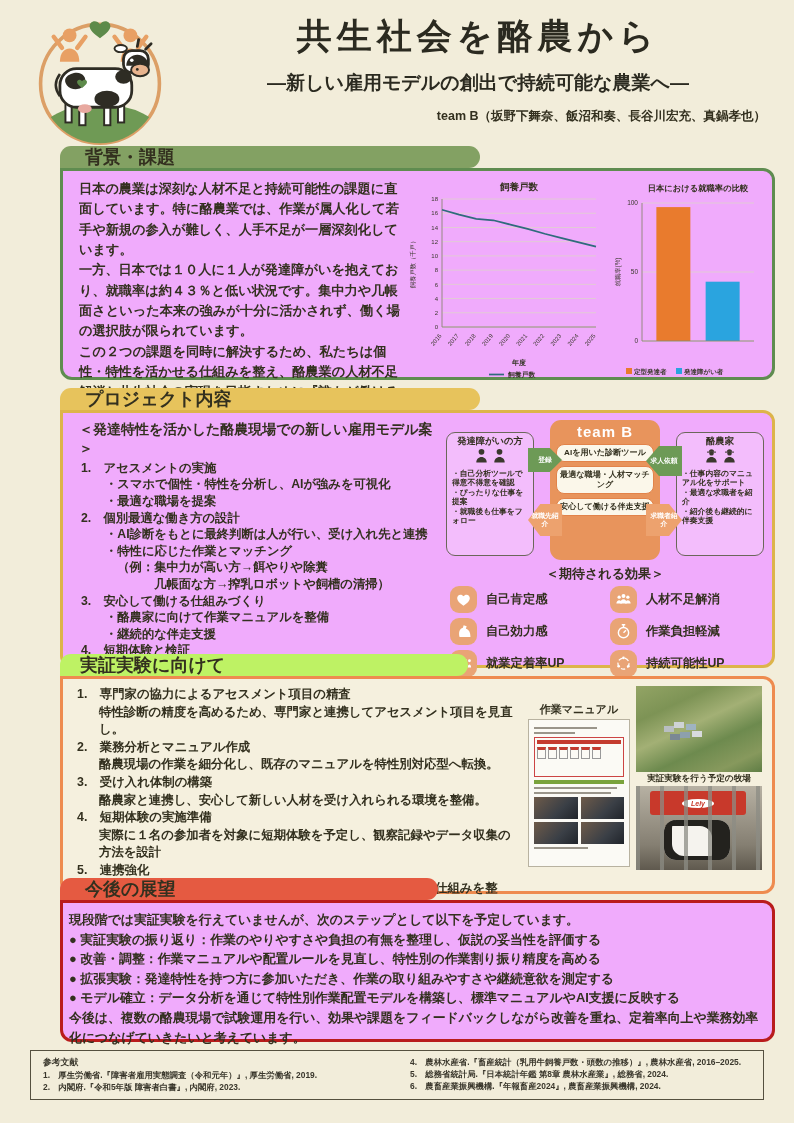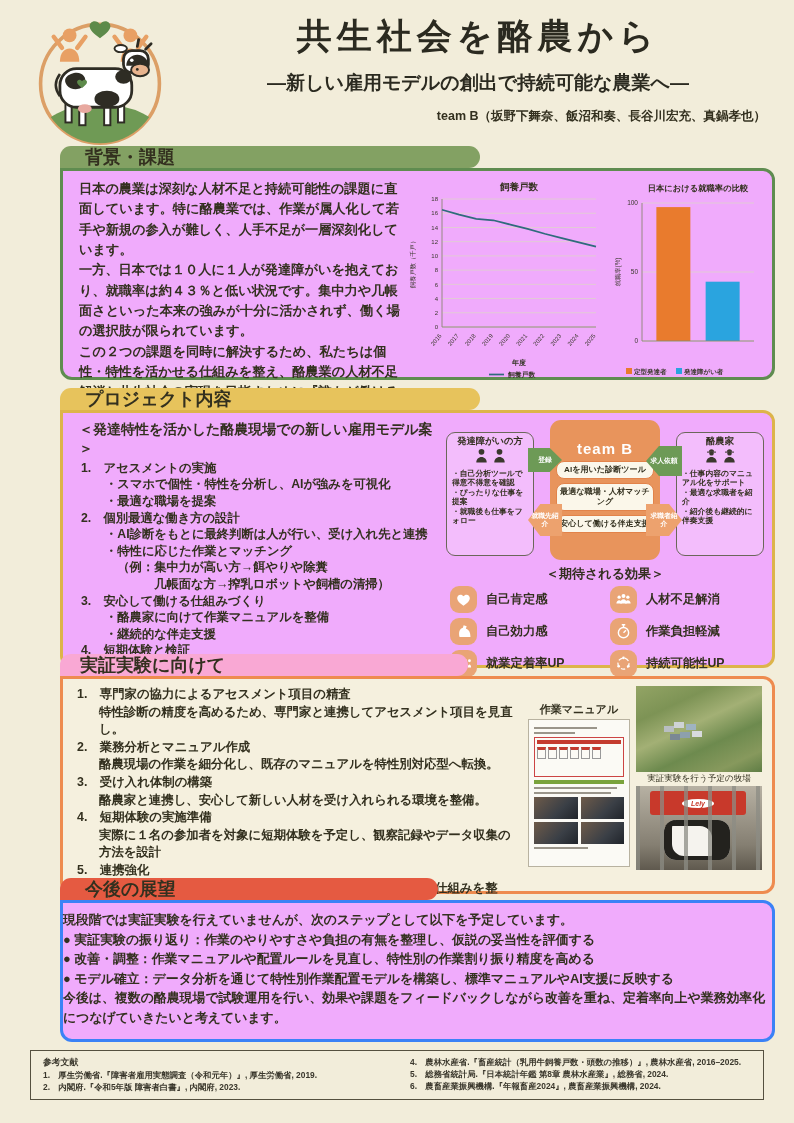--- a/index.html
+++ b/index.html
@@ -26,43 +26,43 @@
   .box{
     margin:0 19px 0 60px;border-radius:0 12px 12px 12px;
     background:#f0abfc;position:relative;z-index:1;
   }
   .sec-bg .tab{background:#83a163;width:420px;}
   .sec-bg .box{border:3px solid #5f8c50;height:212px;display:flex;padding:8px 8px 4px 16px;}
   .sec-prj{margin-top:8px;}
   .sec-prj .tab{background:#e7c35c;width:420px;}
   .sec-prj .box{border:3px solid #ddb44a;height:258px;display:flex;gap:10px;padding:7px 8px 4px 16px;}
   .sec-exp{margin-top:-14px;position:relative;z-index:4;}
-  .sec-exp .tab{background:#f9a8d4;width:408px;padding-left:20px;}
+  .sec-exp .tab{background:#bef264;width:408px;padding-left:20px;}
   .sec-exp .box{border:3px solid #ee8b4f;height:218px;display:flex;gap:8px;padding:7px 10px 5px 14px;background:#f5f0de;}
   .sec-out{margin-top:-16px;position:relative;z-index:5;}
   .sec-out .tab{background:#e55a41;width:378px;}
-  .sec-out .box{border:3px solid #3b82f6;height:142px;padding:7px 0;}
+  .sec-out .box{border:3px solid #b91c1c;height:142px;padding:7px 6px;}
   
   .bg-text{width:352px;font-size:13.2px;font-weight:bold;line-height:1.54;}
   .bg-text p{margin:0;}
   .charts{display:flex;flex:1;}
   .chart{flex:0 0 auto;}
   
   .prj-left{width:368px;font-size:12.3px;font-weight:bold;line-height:1.35;}
   .prj-head{font-size:14px;margin-bottom:2px;}
   .pi-t{padding-left:2px;}
   .pi-line{padding-left:26px;white-space:pre-wrap;}
   .prj-right{width:322px;}
   .diagram{position:relative;width:318px;height:142px;}
   .d-box{position:absolute;top:12px;width:88px;height:124px;border:1.5px solid #6b675a;
          border-radius:9px;padding:3px 5px;font-size:7.8px;font-weight:bold;line-height:1.22;background:rgba(255,255,255,.22);font-family:Liberation Mono, monospace;}
   .d-box.dl{left:0;} .d-box.dr{right:0;}
   .d-title{font-size:9.3px;text-align:center;}
   .d-icons{display:flex;justify-content:center;gap:5px;margin:1px 0 2px;}
-  .d-team{position:absolute;left:104px;top:0;width:110px;height:140px;background:#e8945c;border-radius:11px;padding:20px 6px;}
+  .d-team{position:absolute;left:104px;top:0;width:110px;height:140px;background:#e8945c;border-radius:11px;padding:3px 6px;}
   .d-team-title{color:#fff;font-size:15px;font-weight:bold;text-align:center;letter-spacing:1px;}
   .d-sub{background:#fbf7ea;border:1.5px solid #e2834a;border-radius:8px;font-size:8.1px;font-weight:bold;
          text-align:center;padding:3px 2px;margin-top:4px;color:#33301f;line-height:1.25;}
   .arrow{position:absolute;color:#fff;font-size:6.8px;font-weight:bold;display:flex;align-items:center;
          justify-content:center;text-align:center;line-height:1.15;z-index:2;padding:0 3px;}
   .arrow.r{clip-path:polygon(0 0,64% 0,100% 50%,64% 100%,0 100%);}
   .arrow.l{clip-path:polygon(100% 0,36% 0,0 50%,36% 100%,100% 100%);}
   .a-green{background:#6d9a56;} .a-orange{background:#eda26e;}
   .a-reg{left:82px;top:28px;width:34px;height:24px;}
   .a-place{left:82px;top:84px;width:34px;height:32px;}
@@ -86,21 +86,21 @@
   .msq{display:flex;gap:2px;margin-top:3px;}
   .msq div{width:9px;height:12px;border:1px solid #999;border-top:3px solid #c43b2e;}
   .mgreen{height:4px;background:#7aa33c;margin:3px 0;}
   .mthumbs{display:grid;grid-template-columns:1fr 1fr;gap:3px;margin-top:3px;}
   .mthumbs div{height:22px;background:linear-gradient(135deg,#6e5b4a,#3a3f46 60%,#20242a);}
   .ph-right{width:126px;display:flex;flex-direction:column;}
   .aerial{height:86px;position:relative;background:
       linear-gradient(155deg,#93a465 0%,#7d9355 25%,#a3b075 45%,#6d8a4e 65%,#87995d 85%,#5f7d45 100%);}
   .aerial .bldg{position:absolute;left:38px;top:36px;width:10px;height:6px;background:#cfd3d6;
       box-shadow:12px 2px 0 #9fb3c0,-10px 4px 0 #b9bec2,6px 10px 0 #8da0ac,18px 9px 0 #d8dadd,-4px 12px 0 #7b8894;}
-  .farm-label{font-size:8.6px;font-weight:normal;text-align:center;padding:1px 0;}
+  .farm-label{font-size:8.6px;font-weight:bold;text-align:center;padding:1px 0;}
   .cowphoto{height:84px;position:relative;background:linear-gradient(#b7b1a3,#857f72 70%,#5f594e);overflow:hidden;}
   .cow-sign{position:absolute;left:14px;top:5px;width:96px;height:24px;background:#c8392b;border-radius:3px;
       display:flex;align-items:center;justify-content:center;}
   .cow-sign .oval{background:#fff;border-radius:50%;padding:1px 9px;font-size:7px;font-weight:bold;color:#c8392b;font-style:italic;}
   .cow-body{position:absolute;left:28px;top:34px;width:66px;height:40px;background:#f5f3ee;border-radius:12px;
       box-shadow:inset 8px -4px 0 #23221e, inset -18px 6px 0 #23221e;}
   .cow-bars{position:absolute;inset:0;background:repeating-linear-gradient(90deg,rgba(140,140,132,.75) 0 4px,transparent 4px 24px);}
   
   .out-text{font-size:12.9px;font-weight:bold;line-height:1.52;}
   
@@ -441,20 +441,21 @@
     </div>
   </div>
 
   <div class="sec-out">
     <div class="tab">今後の展望</div>
     <div class="box">
       <div class="out-text">
         <div>現段階では実証実験を行えていませんが、次のステップとして以下を予定しています。</div>
         <div>● 実証実験の振り返り：作業のやりやすさや負担の有無を整理し、仮説の妥当性を評価する</div>
         <div>● 改善・調整：作業マニュアルや配置ルールを見直し、特性別の作業割り振り精度を高める</div>
+        <div>● 拡張実験：発達特性を持つ方に参加いただき、作業の取り組みやすさや継続意欲を測定する</div>
         <div>● モデル確立：データ分析を通じて特性別作業配置モデルを構築し、標準マニュアルやAI支援に反映する</div>
         <div>今後は、複数の酪農現場で試験運用を行い、効果や課題をフィードバックしながら改善を重ね、定着率向上や業務効率化につなげていきたいと考えています。</div>
       </div>
     </div>
   </div>
 
   <div class="refs">
     <div class="col">
       <div class="ref-title">参考文献</div>
       <div>1.　厚生労働省.『障害者雇用実態調査（令和元年）』, 厚生労働省, 2019.</div>

